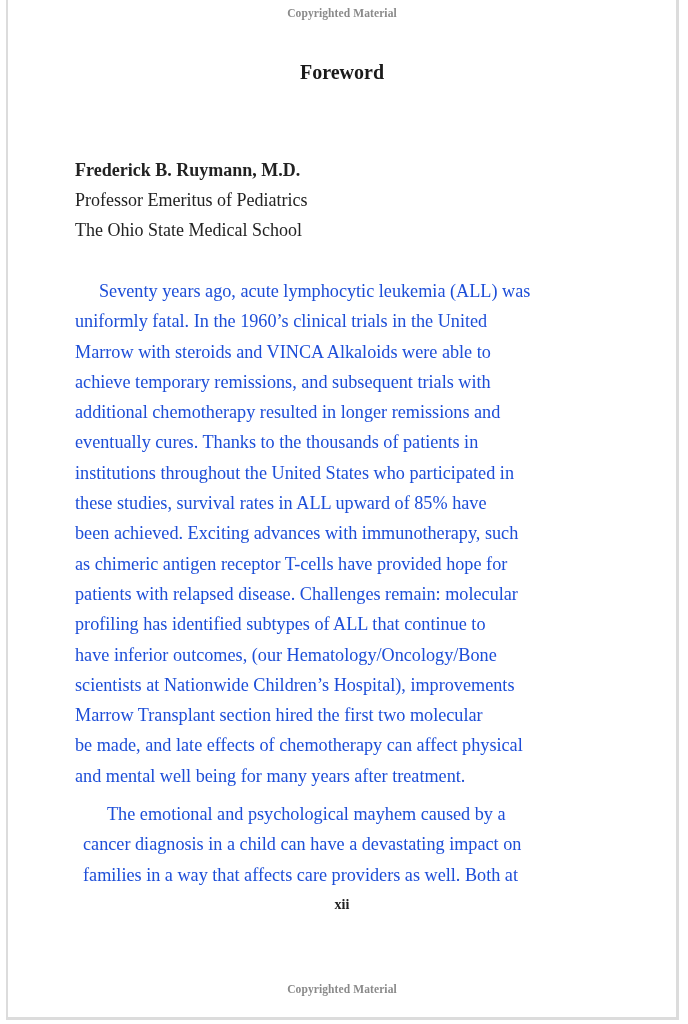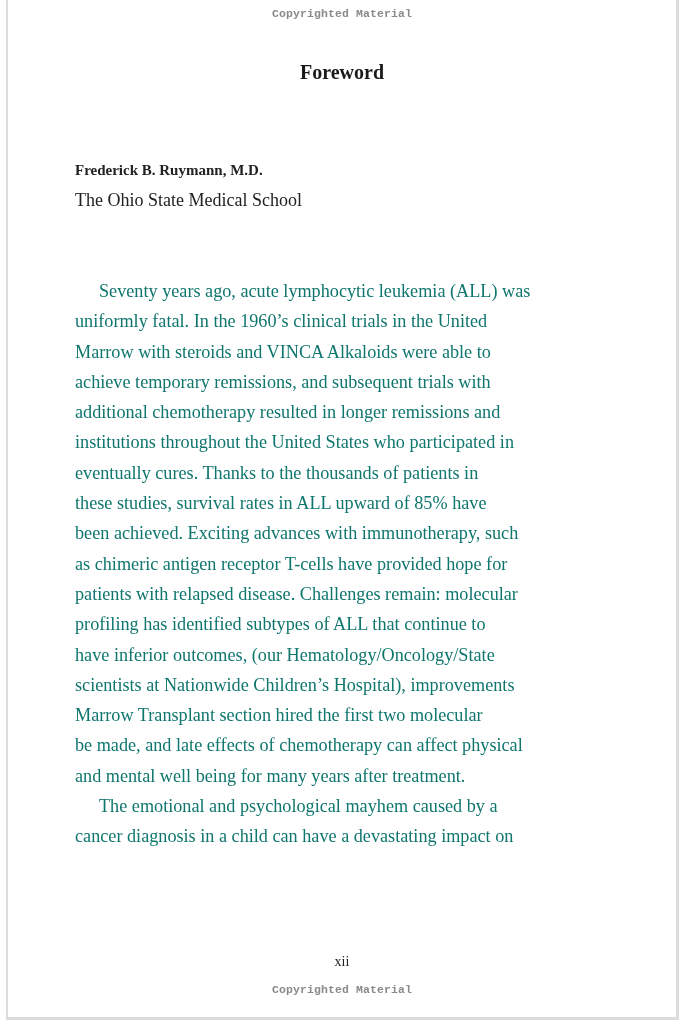--- a/index.html
+++ b/index.html
@@ -23,21 +23,21 @@
       border-left: 2px solid #dcdcdc;
       border-right: 3px solid #dcdcdc;
       border-bottom: 3px solid #dcdcdc;
       box-sizing: border-box;
     }
     .copyright {
       position: absolute;
       left: 0;
       width: 100%;
       text-align: center;
-      font-family: Liberation Mono, monospace;
+      font-family: Liberation Serif, serif;
       font-weight: bold;
       font-size: 11.5px;
       color: #8a8a8a;
       letter-spacing: 0.1px;
     }
     .copyright.top { top: 9px; }
     .copyright.bottom { top: 985px; }
     .title {
       position: absolute;
       left: 0;
@@ -53,88 +53,90 @@
       position: absolute;
       left: 67px;
       top: 157px;
       font-family: "Liberation Serif", serif;
       font-size: 18px;
       color: #222222;
       line-height: 30px;
     }
     .author-name {
       font-weight: bold;
-      font-size: 15px;
+      font-size: 18px;
     }
     .body-text {
       position: absolute;
       left: 67px;
       top: 278px;
       width: 540px;
       font-family: "Liberation Serif", serif;
       font-size: 18.2px;
       line-height: 30.3px;
-      color: #0f766e;
+      color: #1d4ed8;
     }
     .line {
       display: block;
       white-space: nowrap;
     }
     .line.indent {
       padding-left: 24px;
     }
     .page-number {
       position: absolute;
       left: 0;
       width: 100%;
-      top: 956px;
+      top: 899px;
       text-align: center;
       font-family: "Liberation Serif", serif;
-      font-weight: normal;
+      font-weight: bold;
       font-size: 14px;
       color: #222;
     }
   </style>
 </head>
 <body>
 
 <div class="page">
 
   <div class="copyright top">Copyrighted Material</div>
 
   <div class="title">Foreword</div>
 
   <div class="author-block">
     <div class="author-name">Frederick B. Ruymann, M.D.</div>
+    <div>Professor Emeritus of Pediatrics</div>
     <div>The Ohio State Medical School</div>
   </div>
 
   <div class="body-text">
     <p style="margin:0">
       <span class="line indent">Seventy years ago, acute lymphocytic leukemia (ALL) was</span>
       <span class="line">uniformly fatal. In the 1960’s clinical trials in the United</span>
       <span class="line">Marrow with steroids and VINCA Alkaloids were able to</span>
       <span class="line">achieve temporary remissions, and subsequent trials with</span>
       <span class="line">additional chemotherapy resulted in longer remissions and</span>
+      <span class="line">eventually cures. Thanks to the thousands of patients in</span>
       <span class="line">institutions throughout the United States who participated in</span>
-      <span class="line">eventually cures. Thanks to the thousands of patients in</span>
       <span class="line">these studies, survival rates in ALL upward of 85% have</span>
       <span class="line">been achieved. Exciting advances with immunotherapy, such</span>
       <span class="line">as chimeric antigen receptor T-cells have provided hope for</span>
       <span class="line">patients with relapsed disease. Challenges remain: molecular</span>
       <span class="line">profiling has identified subtypes of ALL that continue to</span>
-      <span class="line">have inferior outcomes, (our Hematology/Oncology/State</span>
+      <span class="line">have inferior outcomes, (our Hematology/Oncology/Bone</span>
       <span class="line">scientists at Nationwide Children’s Hospital), improvements</span>
       <span class="line">Marrow Transplant section hired the first two molecular</span>
       <span class="line">be made, and late effects of chemotherapy can affect physical</span>
       <span class="line">and mental well being for many years after treatment.</span>
     </p>
-    <p style="margin:0">
+    <p style="margin:8px">
       <span class="line indent">The emotional and psychological mayhem caused by a</span>
       <span class="line">cancer diagnosis in a child can have a devastating impact on</span>
+      <span class="line">families in a way that affects care providers as well. Both at</span>
     </p>
   </div>
 
   <div class="page-number">xii</div>
 
   <div class="copyright bottom">Copyrighted Material</div>
 
 </div>
 
 </body></html>

